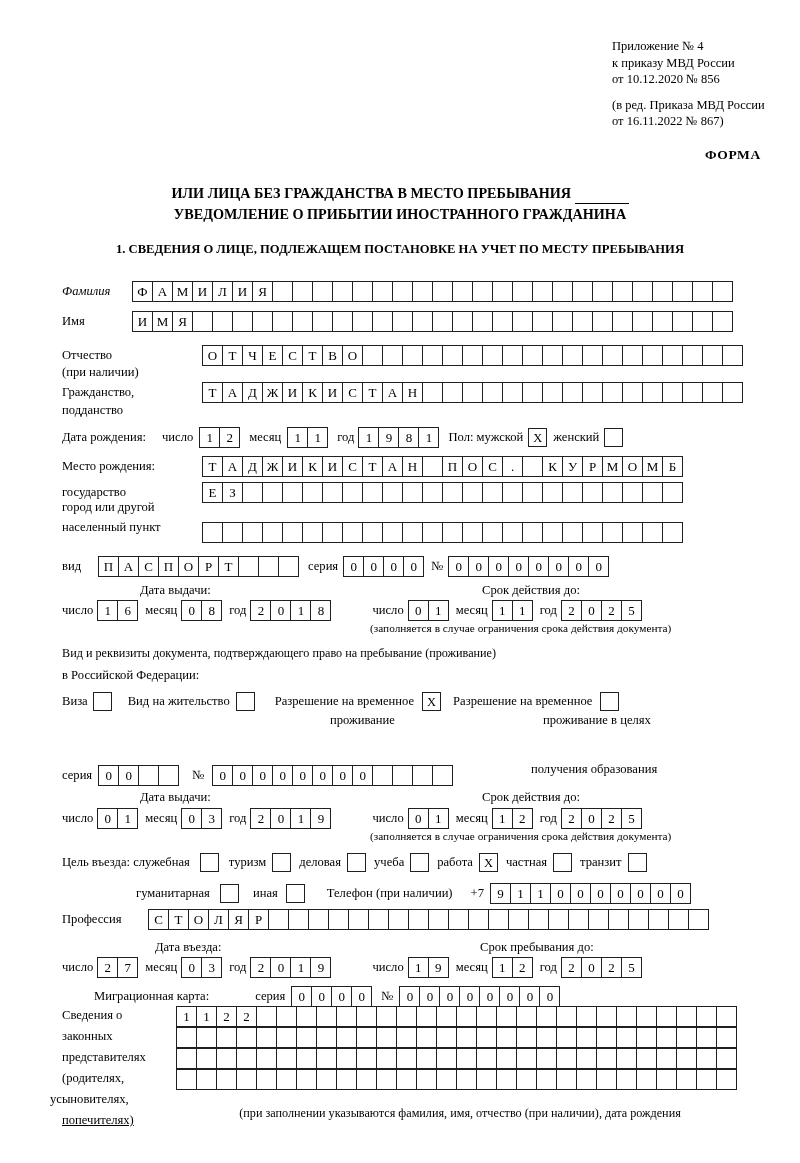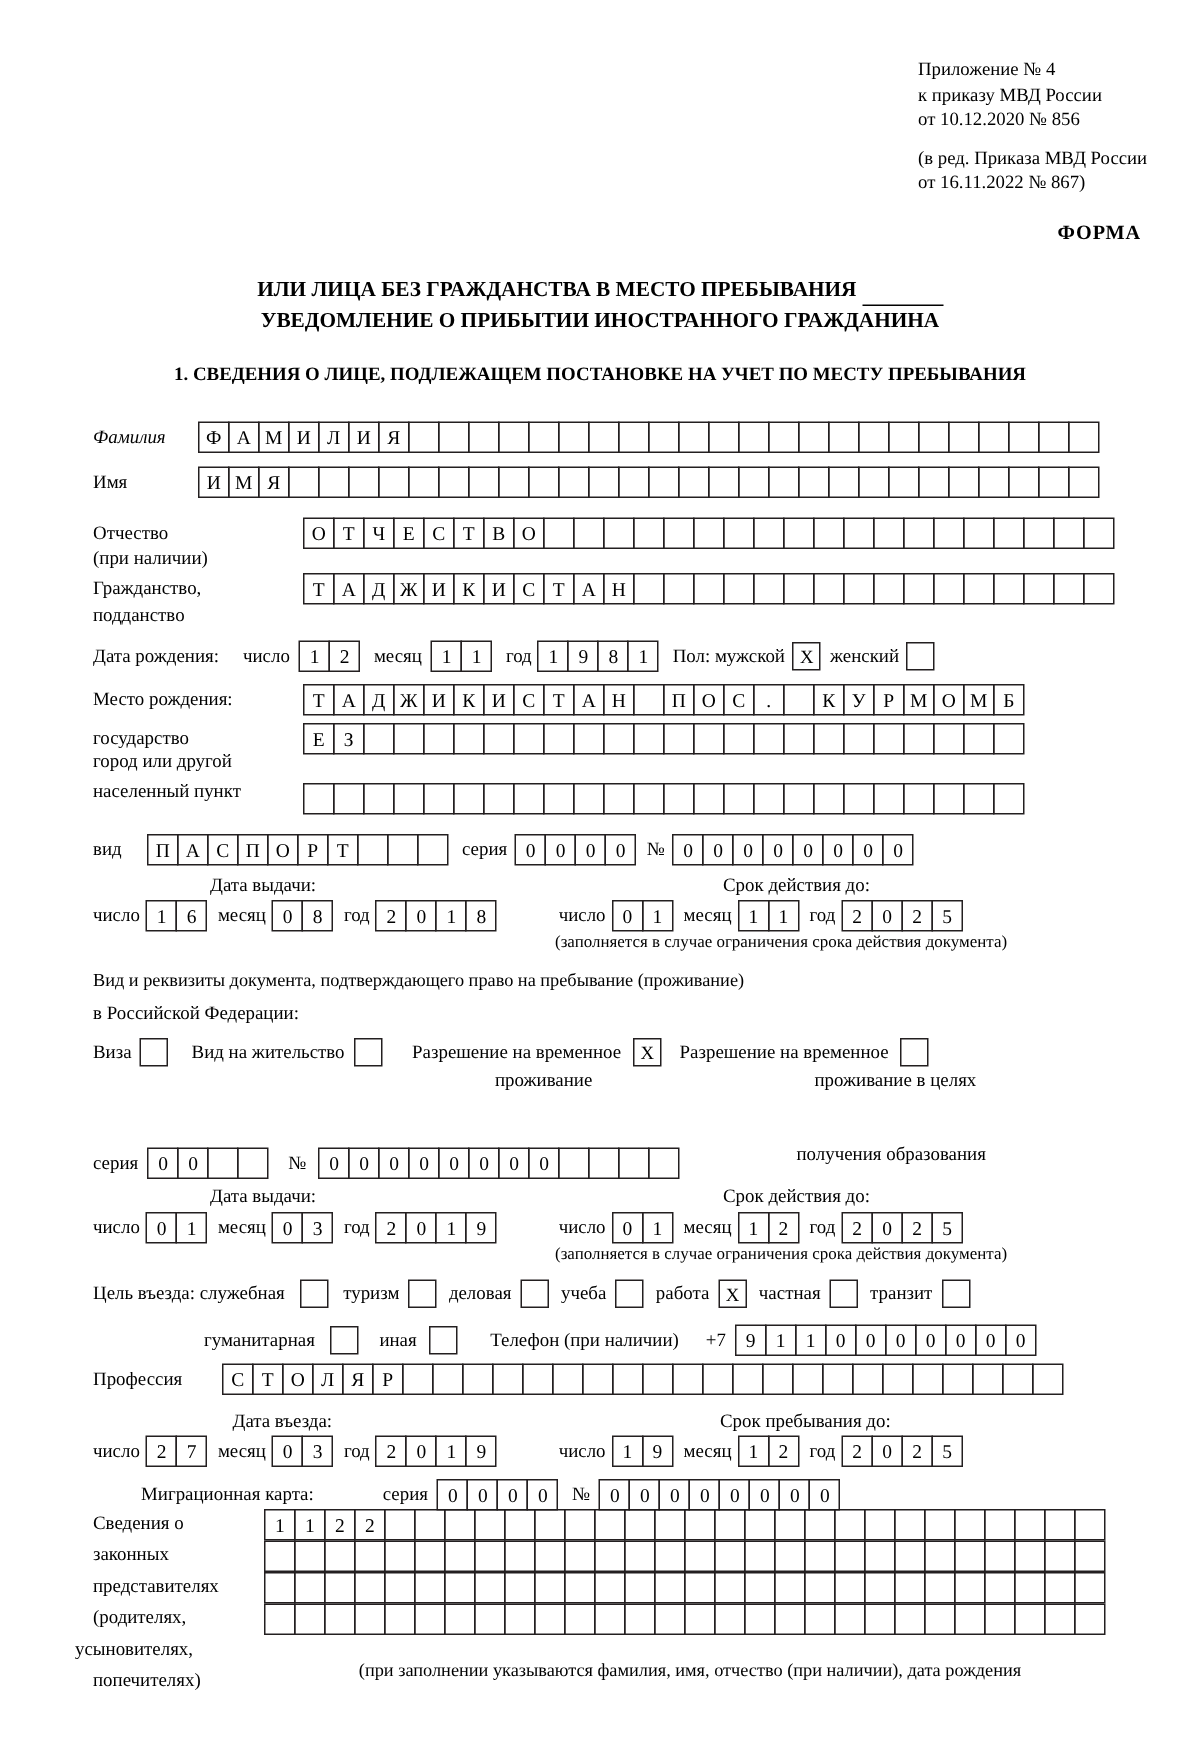--- a/index.html
+++ b/index.html
@@ -734,21 +734,21 @@
   </div>
   <div class="row" style="top:1050px; left:62px;">
     <span class="lbl">представителях</span>
   </div>
   <div class="row" style="top:1071px; left:62px;">
     <span class="lbl">(родителях,</span>
   </div>
   <div class="row" style="top:1092px; left:50px;">
     <span class="lbl">усыновителях,</span>
   </div>
-  <div class="row" style="top:1113px; left:62px;">
+  <div class="row" style="top:1113px; left:62px;text-decoration:underline;">
     <span class="lbl">попечителях)</span>
   </div>
 
   <div class="row" style="top:1006px; left:176px;">
     <span class="boxes">
       <span class="bx">1</span>
       <span class="bx">1</span>
       <span class="bx">2</span>
       <span class="bx">2</span>
       <span class="bx"></span>

